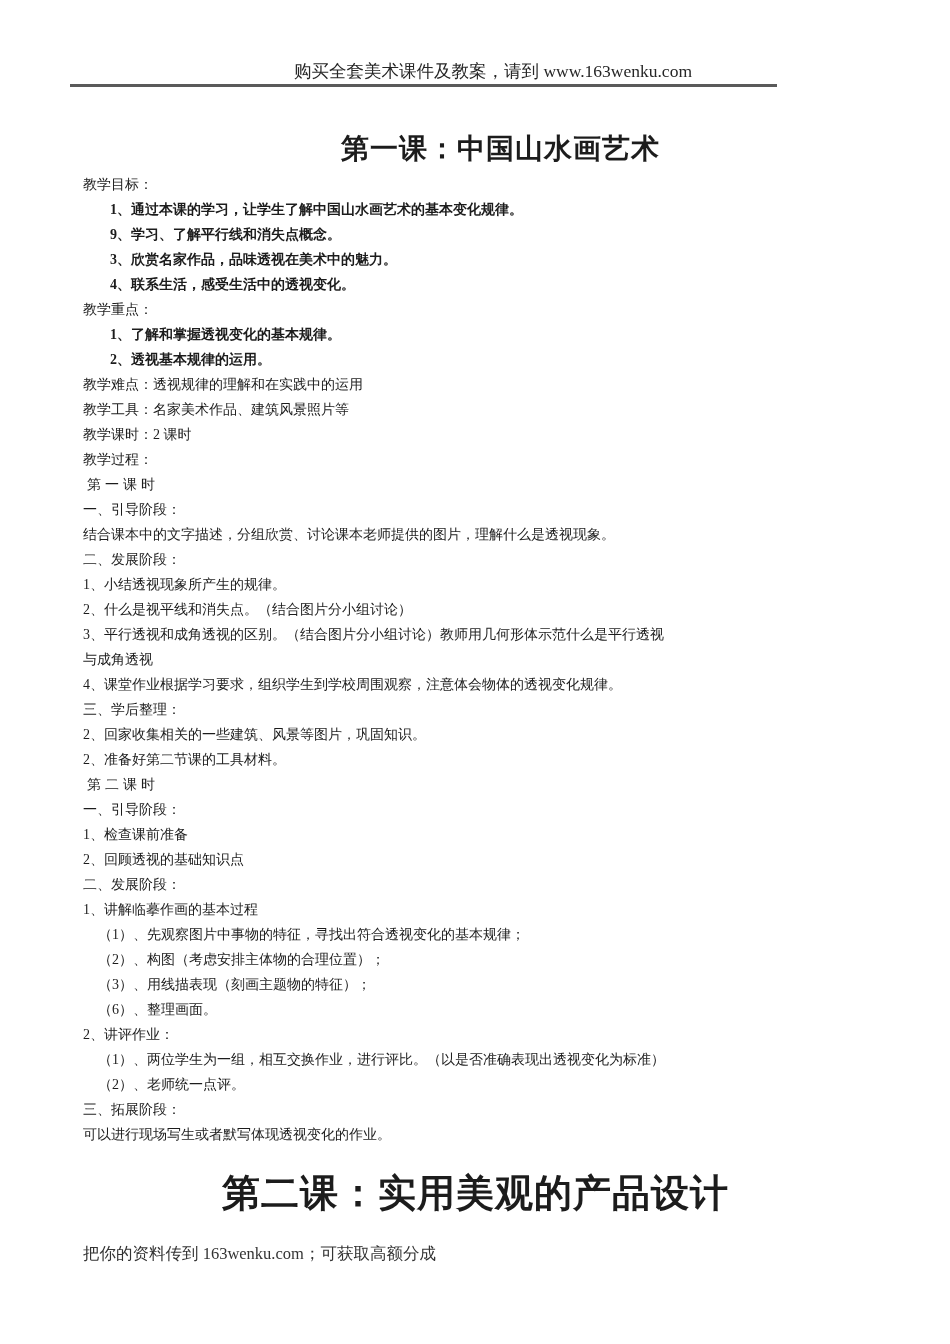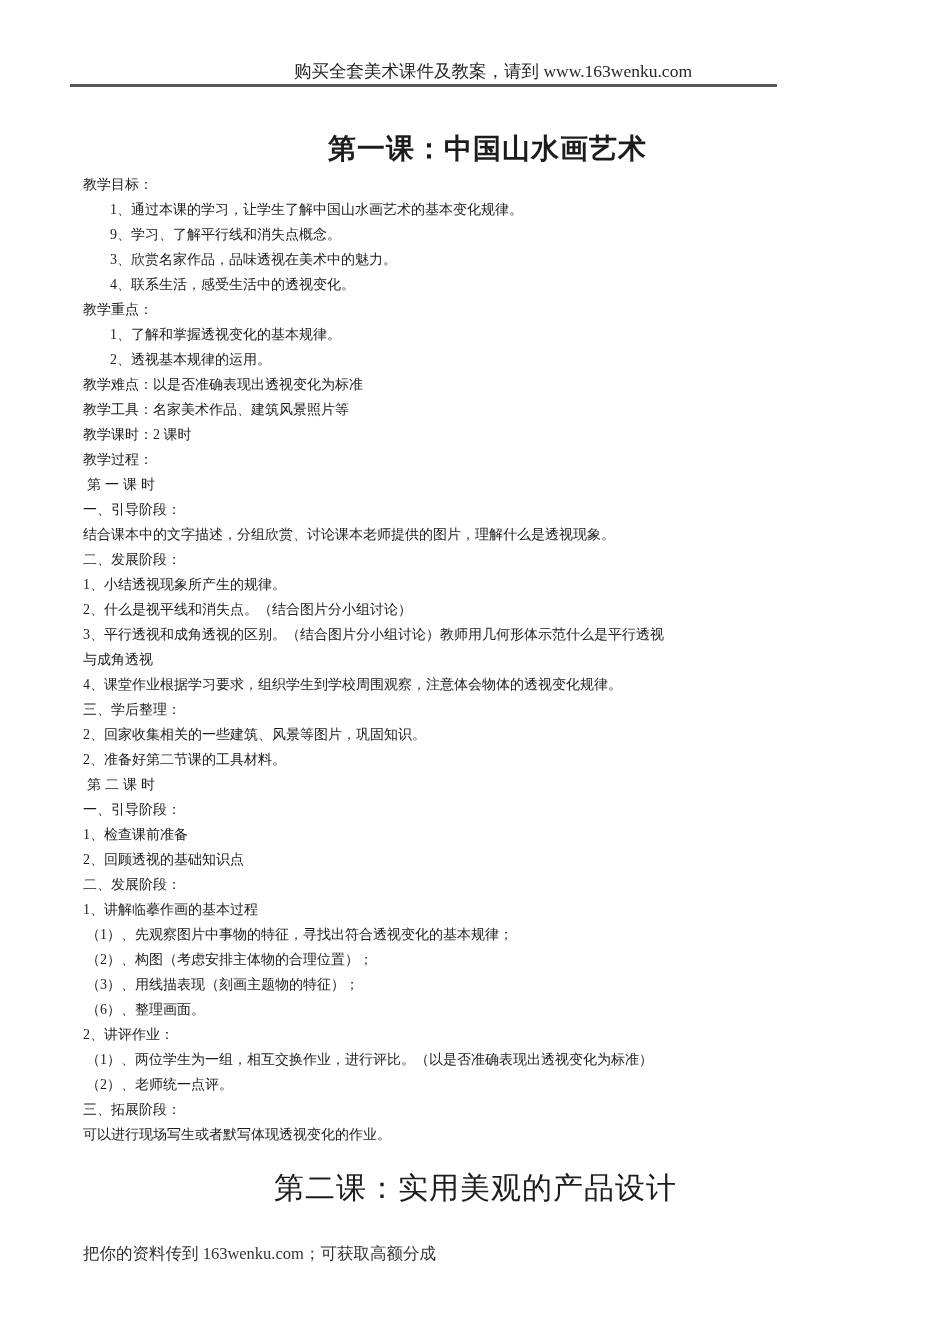--- a/index.html
+++ b/index.html
@@ -20,44 +20,44 @@
     white-space:nowrap;
   }
   .header-rule {
     position:absolute;
     left:70px; top:84px;
     width:796px; height:3px;
     background:#5a5a5a;
   }
   .title1 {
     position:absolute;
-    top:130px; left:77px; width:785px;
+    top:130px; left:90px; width:785px;
     text-align:center;
     text-indent:36px;
     font-size:28px;
     font-weight:bold;
     letter-spacing:1px;
     white-space:nowrap;
   }
   .body-lines {
     position:absolute;
     top:172px; left:83px; width:786px;
     font-size:14px;
     line-height:25px;
   }
   .line { height:25px; white-space:nowrap; }
-  .line.item { padding-left:27px; }
-  .line.paren { padding-left:3px; }
+  .line.item { padding-left:27px;font-weight:bold; }
+  .line.paren { padding-left:3px;margin-left:12px; }
   .line.heading-center { text-align:left; letter-spacing:4px; text-indent:4px; }
   .title2 {
     position:absolute;
     top:1168px; left:83px; width:785px;
     text-align:center;
-    font-size:30px;
-    font-weight:normal;
+    font-size:38px;
+    font-weight:bold;
     letter-spacing:1px;
     white-space:nowrap;
   }
   .footer-text {
     position:absolute;
     left:83px; top:1243px;
     font-size:16.5px;
     color:#333333;
     white-space:nowrap;
   }
@@ -75,21 +75,21 @@
 
   <div class="body-lines">
       <div class="line label">教学目标：</div>
       <div class="line item">1、通过本课的学习，让学生了解中国山水画艺术的基本变化规律。</div>
       <div class="line item">9、学习、了解平行线和消失点概念。</div>
       <div class="line item">3、欣赏名家作品，品味透视在美术中的魅力。</div>
       <div class="line item">4、联系生活，感受生活中的透视变化。</div>
       <div class="line label">教学重点：</div>
       <div class="line item">1、了解和掌握透视变化的基本规律。</div>
       <div class="line item">2、透视基本规律的运用。</div>
-      <div class="line label">教学难点：以是否准确表现出透视变化为标准</div>
+      <div class="line label">教学难点：透视规律的理解和在实践中的运用</div>
       <div class="line label">教学工具：名家美术作品、建筑风景照片等</div>
       <div class="line label">教学课时：2 课时</div>
       <div class="line label">教学过程：</div>
       <div class="line heading-center">第一课时</div>
       <div class="line text">一、引导阶段：</div>
       <div class="line text">结合课本中的文字描述，分组欣赏、讨论课本老师提供的图片，理解什么是透视现象。</div>
       <div class="line text">二、发展阶段：</div>
       <div class="line text">1、小结透视现象所产生的规律。</div>
       <div class="line text">2、什么是视平线和消失点。（结合图片分小组讨论）</div>
       <div class="line text">3、平行透视和成角透视的区别。（结合图片分小组讨论）教师用几何形体示范什么是平行透视</div>

